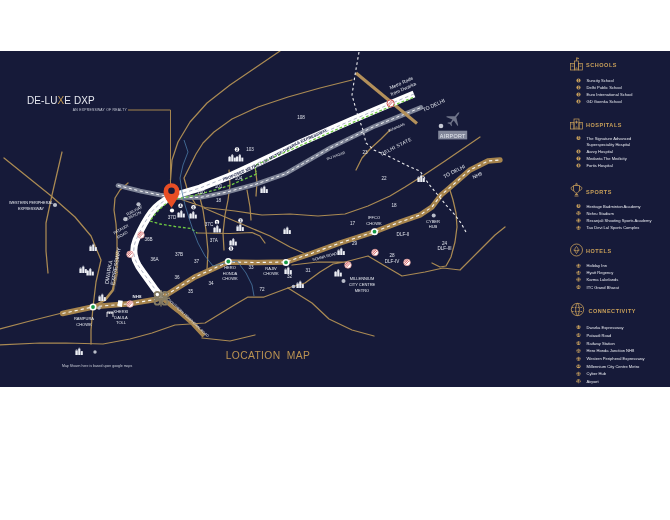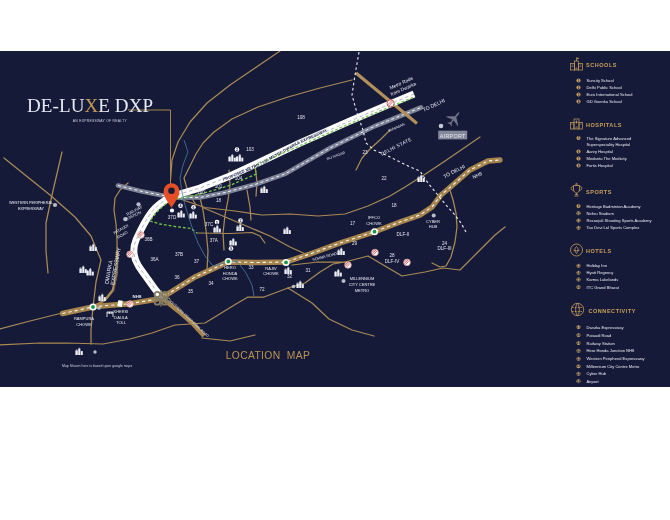--- a/index.html
+++ b/index.html
@@ -499,16 +499,16 @@
           </g>
 <g>
             <circle cx="578.5" cy="381.3" r="2.05" fill="#c9a05a"></circle>
             <text x="578.5" y="382.5" fill="#1c2144">24</text>
           </g>
 </g>
 </g>
 </svg>
 
 <div style="position:absolute;left:27px;top:95px;color:#e7e9f0;">
-<div style="font-family:Liberation Serif, serif;font-size:19px;letter-spacing:.1px;">DE-LU<span style="color:#c49a52;">X</span>E DXP</div>
+<div style="font-family:Liberation Sans, sans-serif;font-size:10px;letter-spacing:.1px;">DE-LU<span style="color:#c49a52;">X</span>E DXP</div>
 <div style="font-size:3.4px;letter-spacing:.25px;color:#cdd1dc;width:100px;text-align:right;margin-top:1.5px;">AN EXPRESSWAY OF REALTY</div>
 </div>
 </div>
 
 </body></html>

